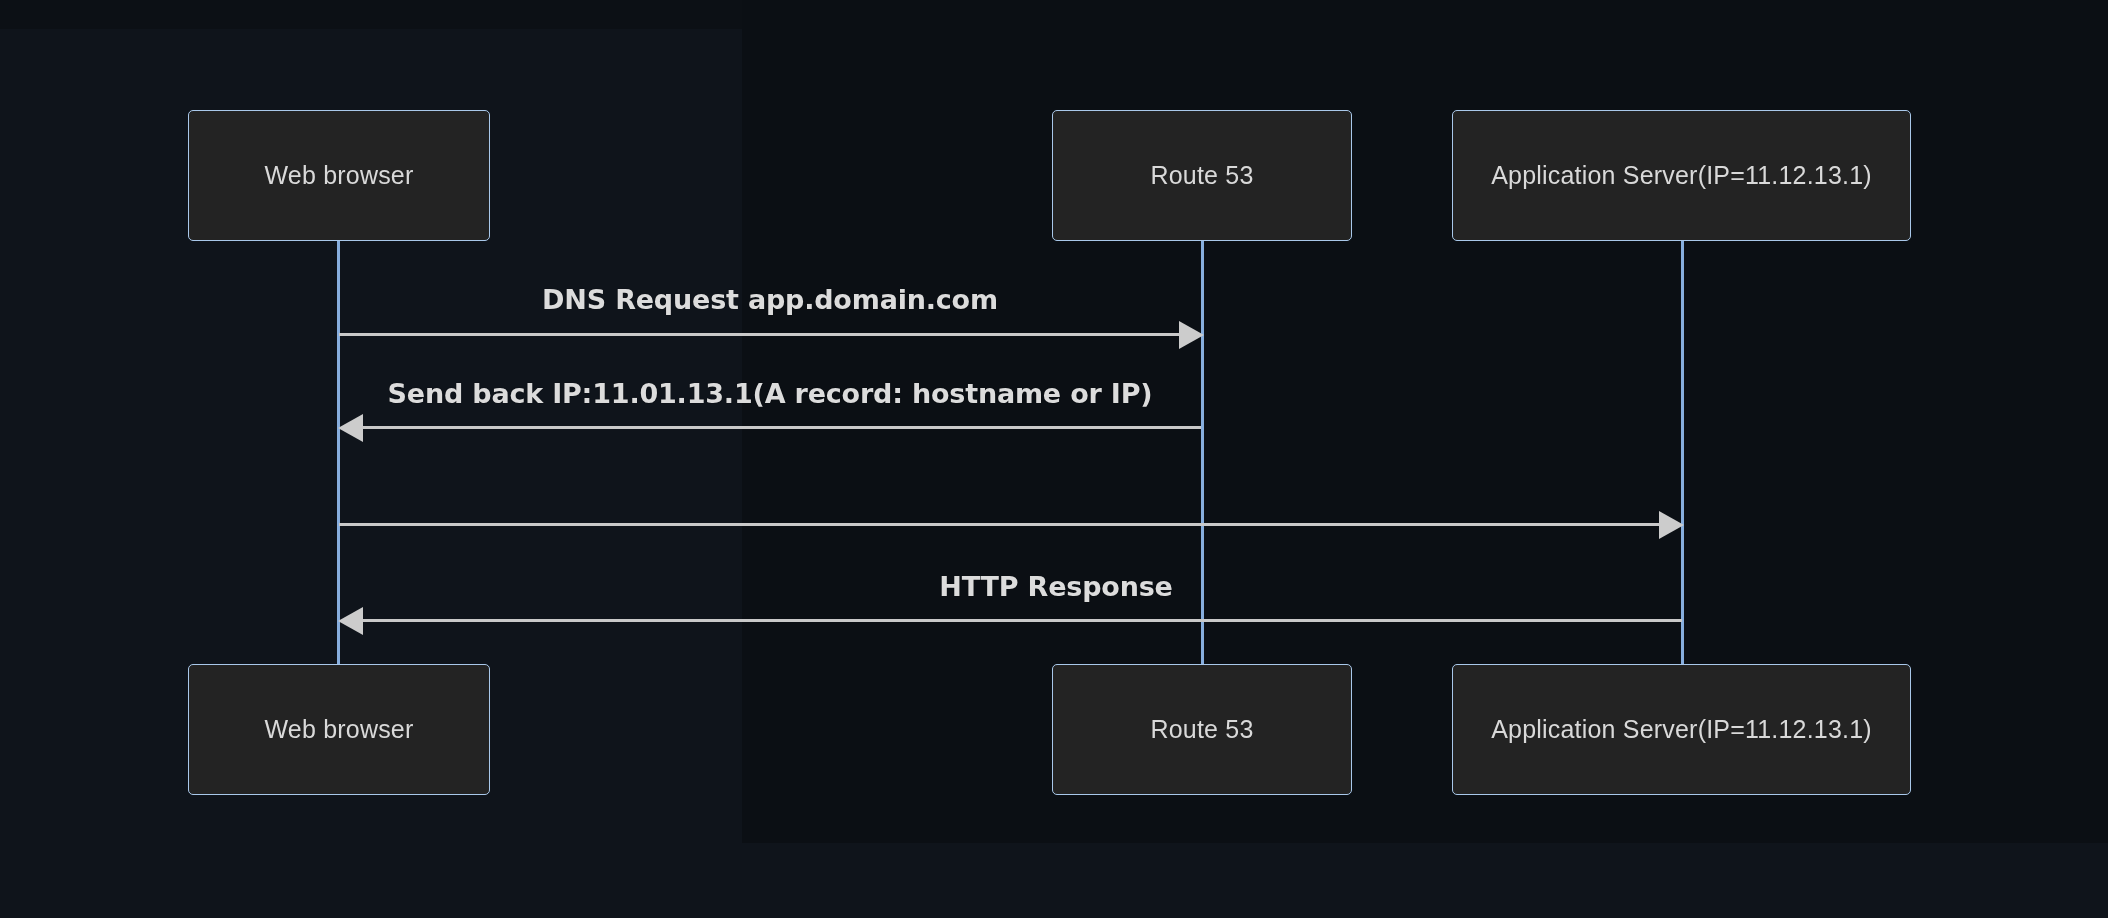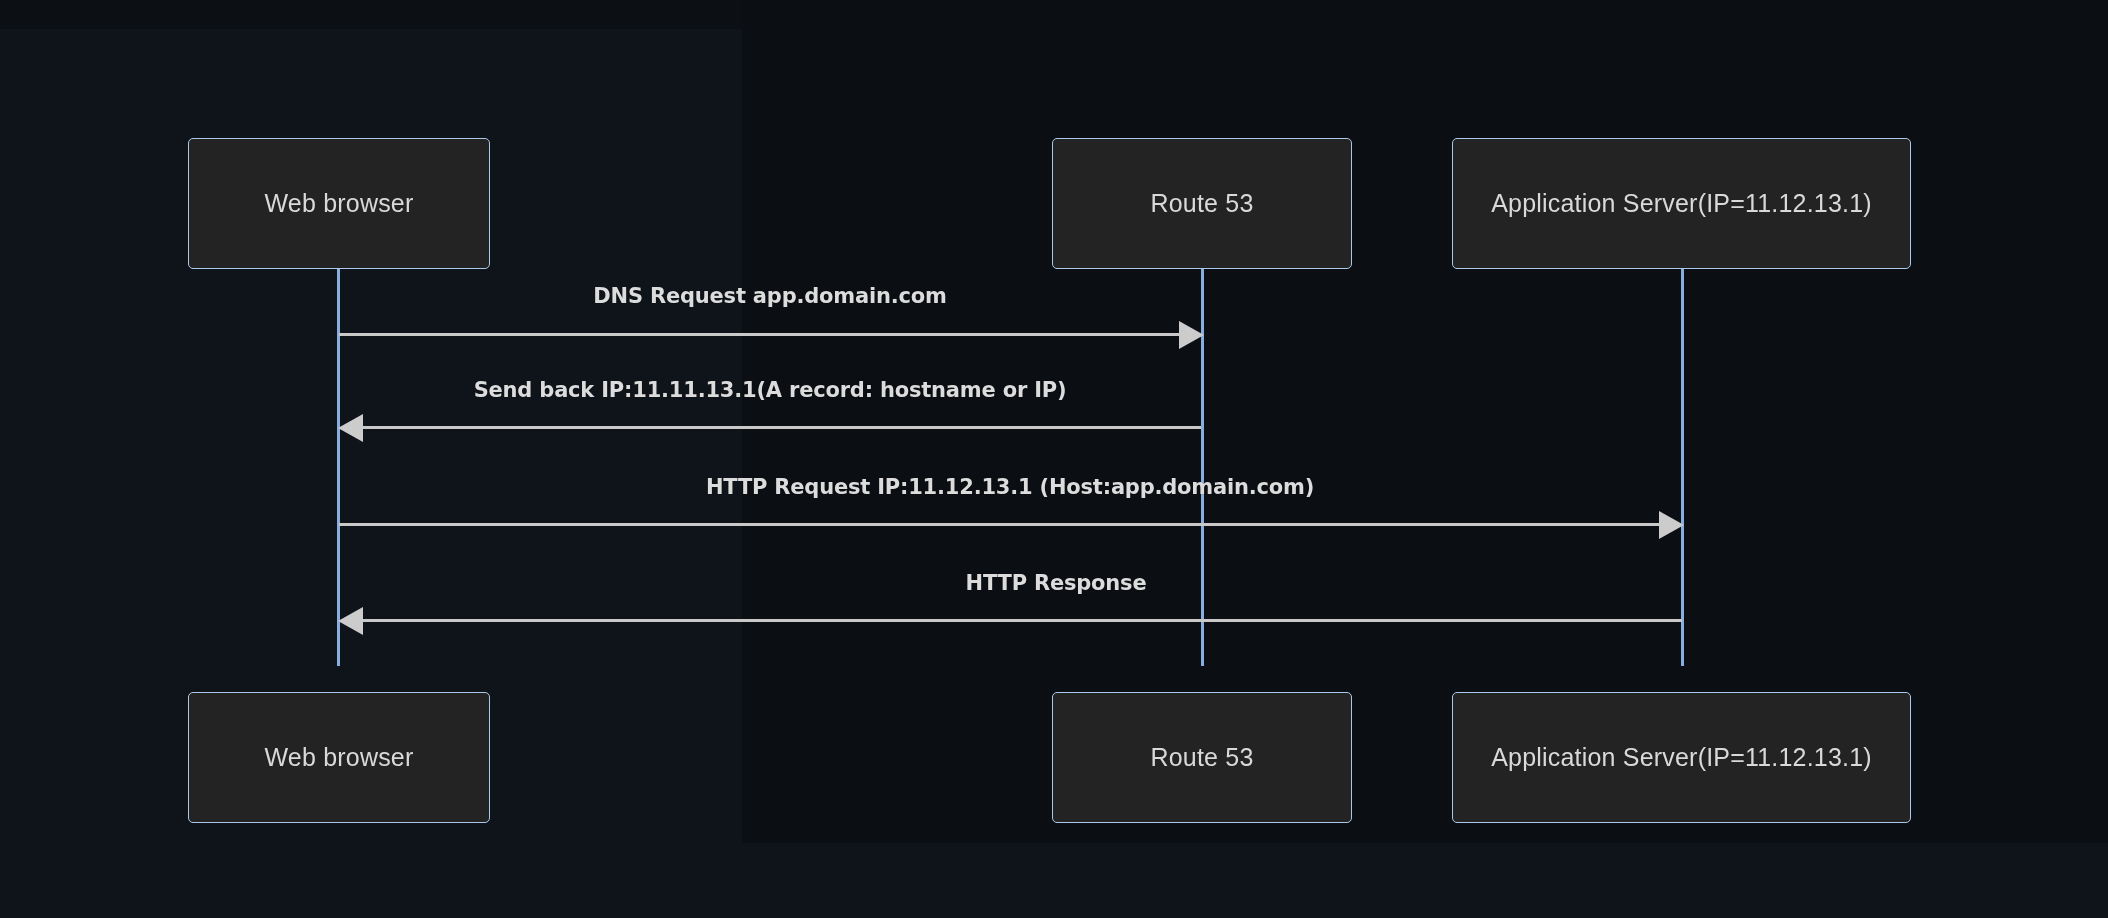--- a/index.html
+++ b/index.html
@@ -34,38 +34,37 @@
     border: 1.6px solid #a9c8ea;
     border-radius: 5px;
     display: flex;
     align-items: center;
     justify-content: center;
     color: #d9d9d9;
     font-size: 25px;
     font-weight: 400;
     letter-spacing: 0.2px;
     white-space: nowrap;
-    margin-top: 28px;
   }
   .actor-label { pointer-events: none; }
 
   
   .lifeline {
     position: absolute;
     width: 3px;
     background: #87aede;
   }
 
   
   .msg-label {
     position: absolute;
     color: #dcdcdc;
     font-family: "DejaVu Sans", sans-serif;
     font-weight: bold;
-    font-size: 21px;
+    font-size: 27px;
     letter-spacing: -0.2px;
     white-space: nowrap;
     transform: translateX(-50%);
     text-shadow: 0 0 1px rgba(0,0,0,0.6);
   }
   .msg-line {
     position: absolute;
     height: 3px;
     background: #c9c9c9;
   }
@@ -110,25 +109,24 @@
     <span class="actor-label">Route 53</span>
   </div>
   <div class="actor-box" style="left:1452px; top:664px; width:459px; height:131px;">
     <span class="actor-label">Application Server(IP=11.12.13.1)</span>
   </div>
 
   <div class="msg-label" style="left:770px; top:284px;">DNS Request app.domain.com</div>
   <div class="msg-line" style="left:339px; top:333px; width:845px;"></div>
   <div class="arrow-head arrow-right" style="left:1179px; top:321px;"></div>
 
-  <div class="msg-label" style="left:770px; top:378px;">Send back IP:11.11.13.1(A record: hostname or IP)</div>
+  <div class="msg-label" style="left:770px; top:378px;">Send back IP:11.01.13.1(A record: hostname or IP)</div>
   <div class="msg-line" style="left:362px; top:426px; width:839px;"></div>
   <div class="arrow-head arrow-left" style="left:338px; top:414px;"></div>
 
-  <div class="msg-label" style="left:1010px; top:475px;">HTTP Request IP:11.12.13.1 (Host:app.domain.com)</div>
   <div class="msg-line" style="left:339px; top:523px; width:1325px;"></div>
   <div class="arrow-head arrow-right" style="left:1659px; top:511px;"></div>
 
   <div class="msg-label" style="left:1056px; top:571px;">HTTP Response</div>
   <div class="msg-line" style="left:362px; top:619px; width:1320px;"></div>
   <div class="arrow-head arrow-left" style="left:338px; top:607px;"></div>
 
 </div>
 
 </body></html>

